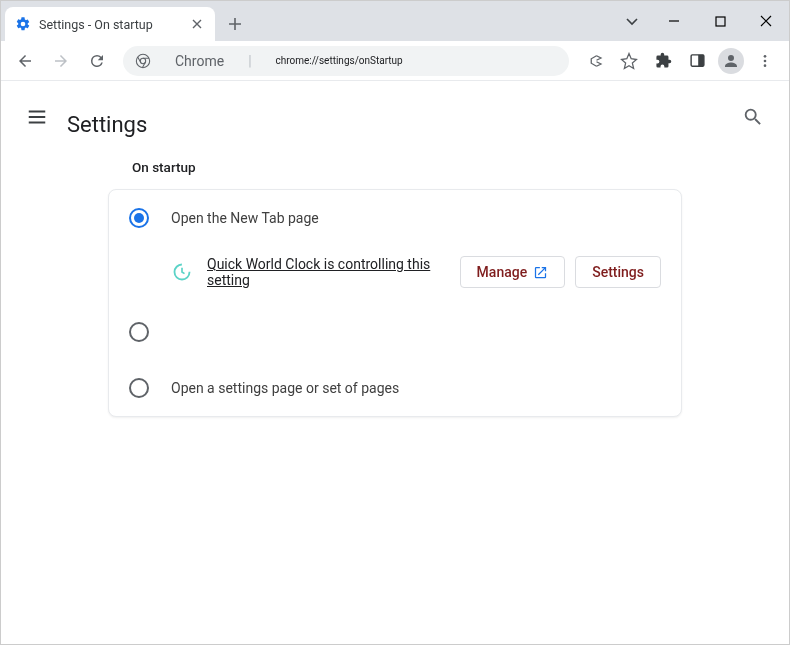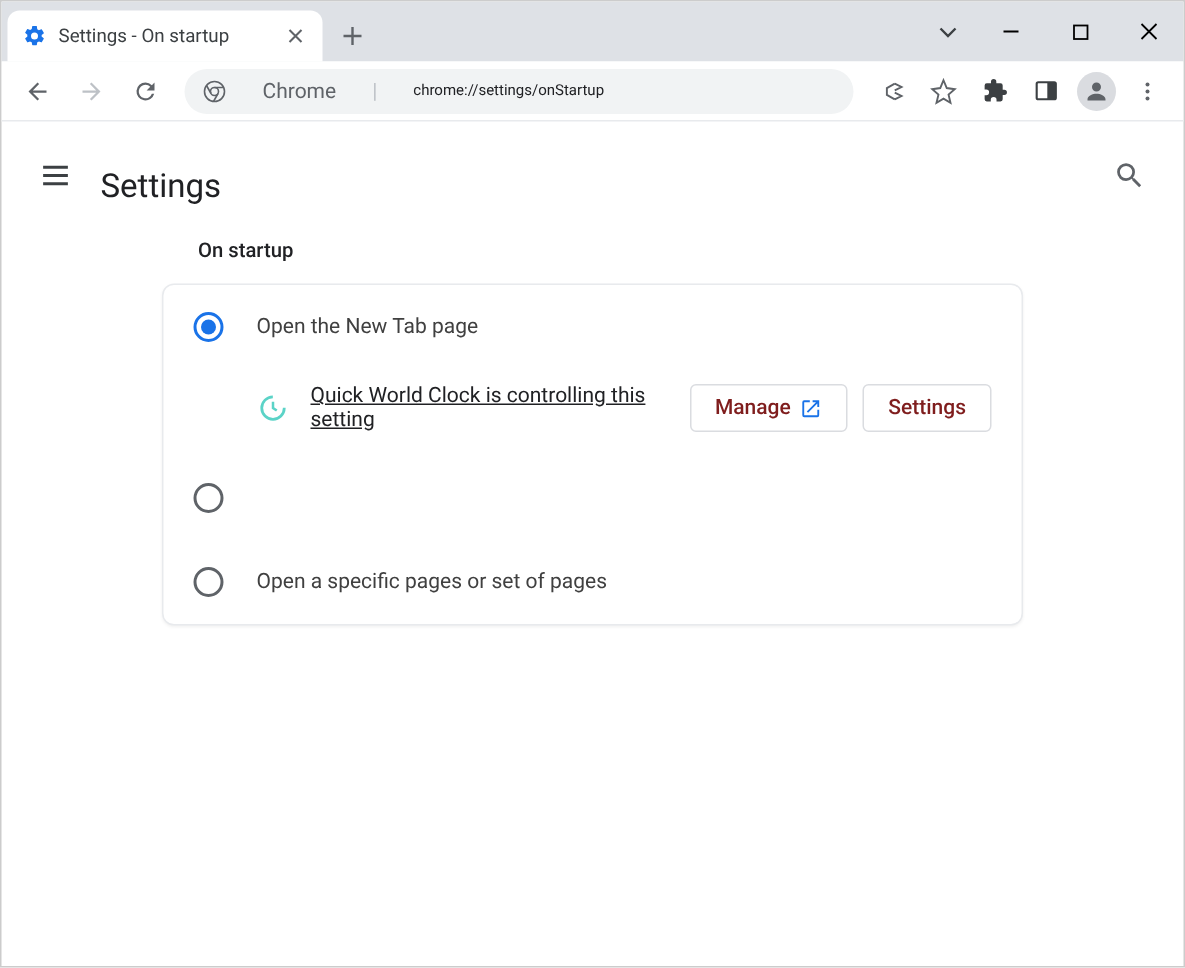--- a/index.html
+++ b/index.html
@@ -210,18 +210,18 @@
           </button>
         </div>
       </div>
 
       <div class="row">
         <div class="radio"></div>
       </div>
 
       <div class="row">
         <div class="radio"></div>
-        <span class="row-label">Open a specific pages or set of pages</span>
+        <span class="row-label">Open a settings page or set of pages</span>
       </div>
 
     </div>
   </div>
 </div>
 
 </body></html>

